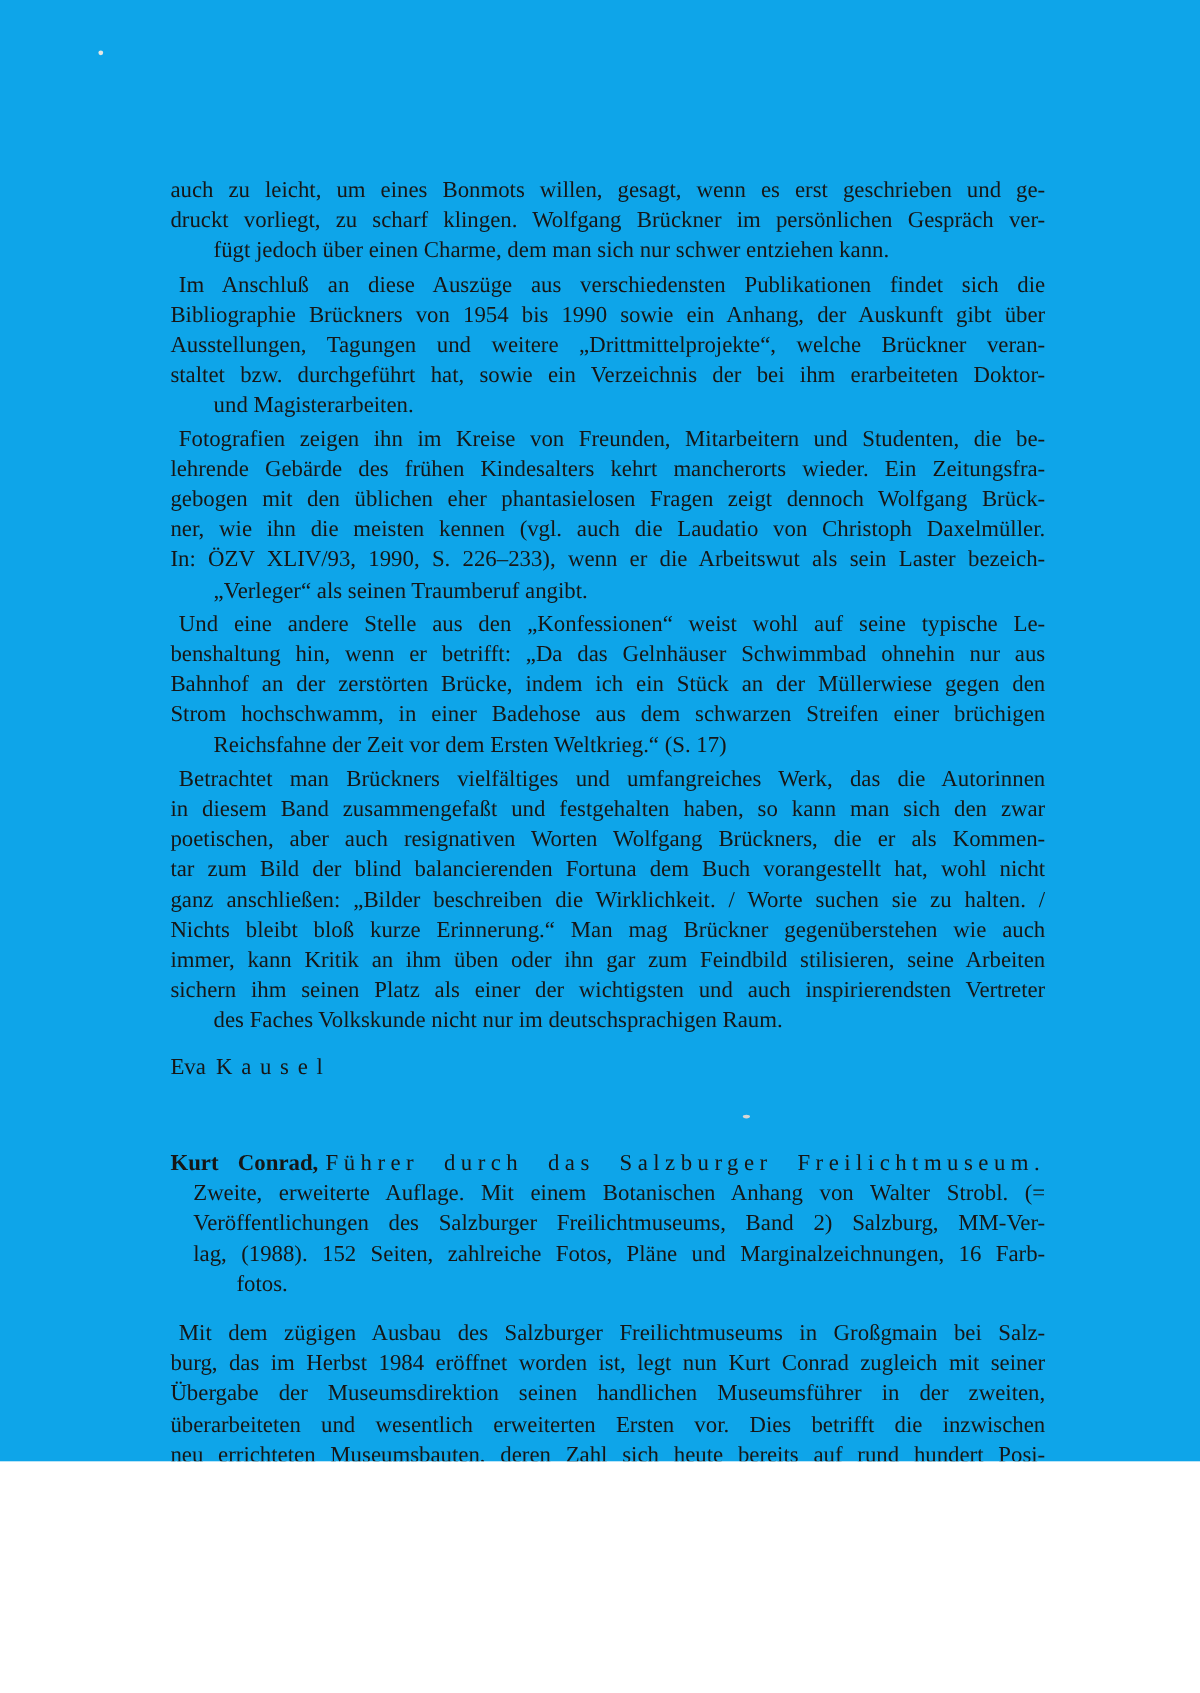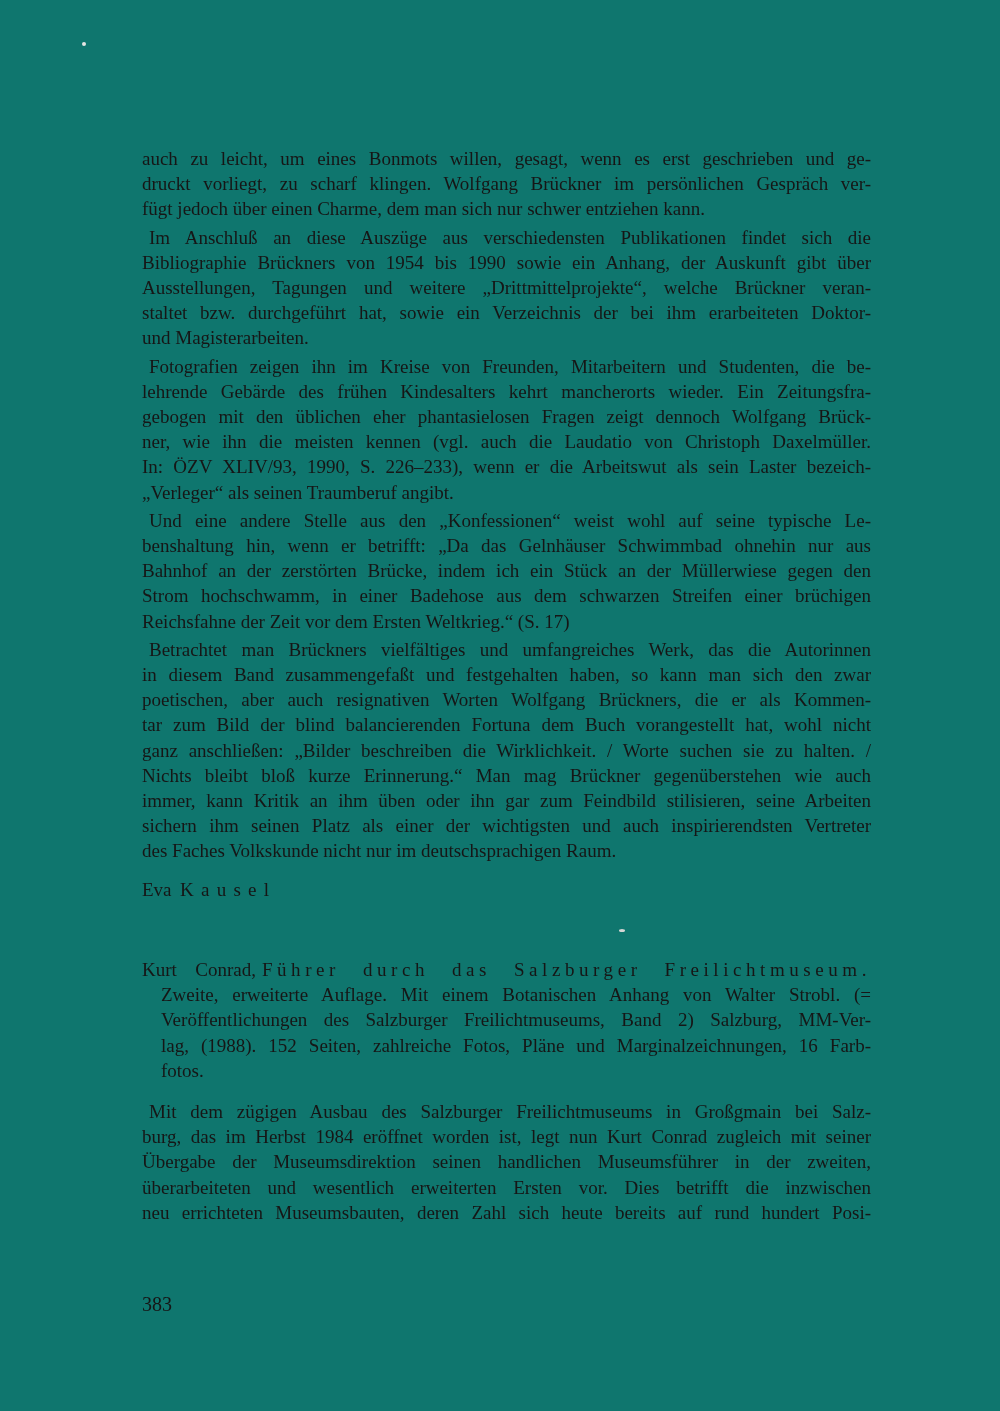--- a/index.html
+++ b/index.html
@@ -1,51 +1,51 @@
 <!DOCTYPE html>
 <html><head>
 <meta charset="utf-8">
 <style>
   html, body { margin: 0; padding: 0; background: #ffffff; }
   .page {
     position: relative;
     width: 1000px;
-    height: 1411px;
-    background: #0f766e;
+    height: 1218px;
+    background: #0ea5e9;
     font-family: "Liberation Serif", "DejaVu Serif", serif;
     color: #161616;
     overflow: hidden;
   }
   .content {
     position: absolute;
     left: 142px;
     top: 146px;
     width: 729px;
   }
   .para { margin-top: 3px; }
   .para.first { margin-top: 0; }
   .line {
     font-size: 19px;
     line-height: 25.2px;
     text-align: justify;
     text-align-last: justify;
     white-space: normal;
   }
-  .line.endleft { text-align-last: left; }
+  .line.endleft { text-align-last: left; margin-left: 36px; }
   .para.indent .line:first-child { text-indent: 7px; }
 
   .signature {
     margin-top: 13px;
     font-size: 19px;
     line-height: 25.2px;
   }
   .signature .family { letter-spacing: 0.38em; margin-left: 0.45em; }
 
   .review { margin-top: 55px; }
-  .review .headline .author { font-weight: normal; margin-right: 6px; }
+  .review .headline .author { font-weight: bold; margin-right: 6px; }
   .review .headline .spaced { letter-spacing: 0.24em; }
   .review .hang .line { padding-left: 19px; }
   .review-body { margin-top: 16px; }
 
   .pagenum {
     position: absolute;
     left: 142px;
     top: 1292px;
     width: 729px;
     font-size: 20px;

